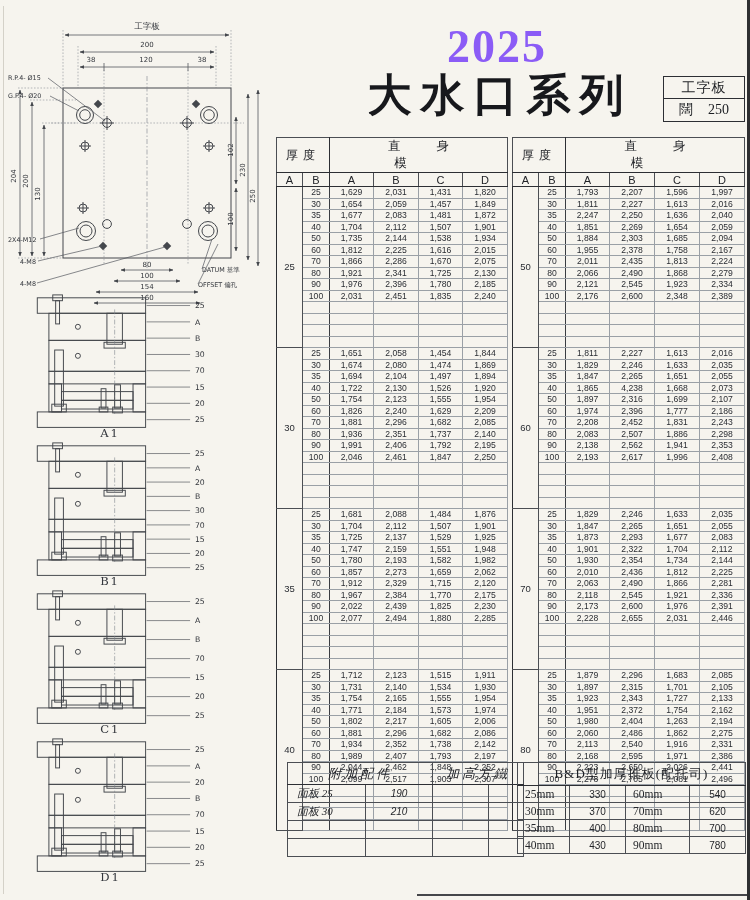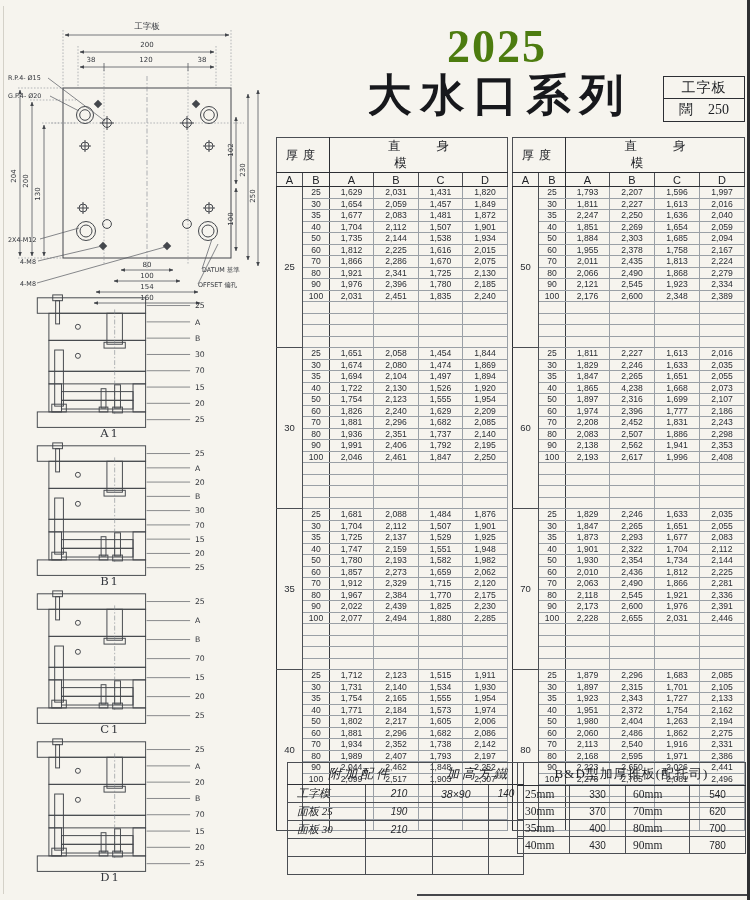--- a/index.html
+++ b/index.html
@@ -7,21 +7,21 @@
     width:750px;height:900px;position:relative;overflow:hidden;
     background:#f6f4ee;color:#25272b;
     font-family:"Liberation Sans",sans-serif;
     -webkit-font-smoothing:antialiased;
   }
   .abs{position:absolute;}
   
   .title-year{
     left:372px;top:24px;width:250px;text-align:center;
     font-family:"Liberation Serif",serif;font-weight:bold;font-size:46px;line-height:1;
-    letter-spacing:2px;color:#4d7c0f;
+    letter-spacing:2px;color:#8b5cf6;
   }
   .title-series{
     left:360px;top:74px;width:280px;text-align:center;
     font-family:"Liberation Serif",serif;font-weight:bold;font-size:44px;line-height:1;
     letter-spacing:9px;color:#17181c;white-space:nowrap;
   }
   
   .spec-box{
     left:663px;top:76px;width:80px;border:1.5px solid #2c2e33;background:transparent;
     font-family:"Liberation Serif",serif;color:#1c1e22;
@@ -1241,26 +1241,20 @@
       <col style="width:35px">
     </colgroup>
   <thead>
     <tr>
       <th colspan="2">附加配件</th>
       <th colspan="2" class="rsep">加高方鐵</th>
     </tr>
   </thead>
   <tbody>
       <tr>
-        <td class="c0">工字模</td>
-        <td class="c1">210</td>
-        <td class="c2">38×90</td>
-        <td class="c3">140</td>
-      </tr>
-      <tr>
         <td class="c0">面板 25</td>
         <td class="c1">190</td>
         <td class="c2"></td>
         <td class="c3"></td>
       </tr>
       <tr>
         <td class="c0">面板 30</td>
         <td class="c1">210</td>
         <td class="c2"></td>
         <td class="c3"></td>

